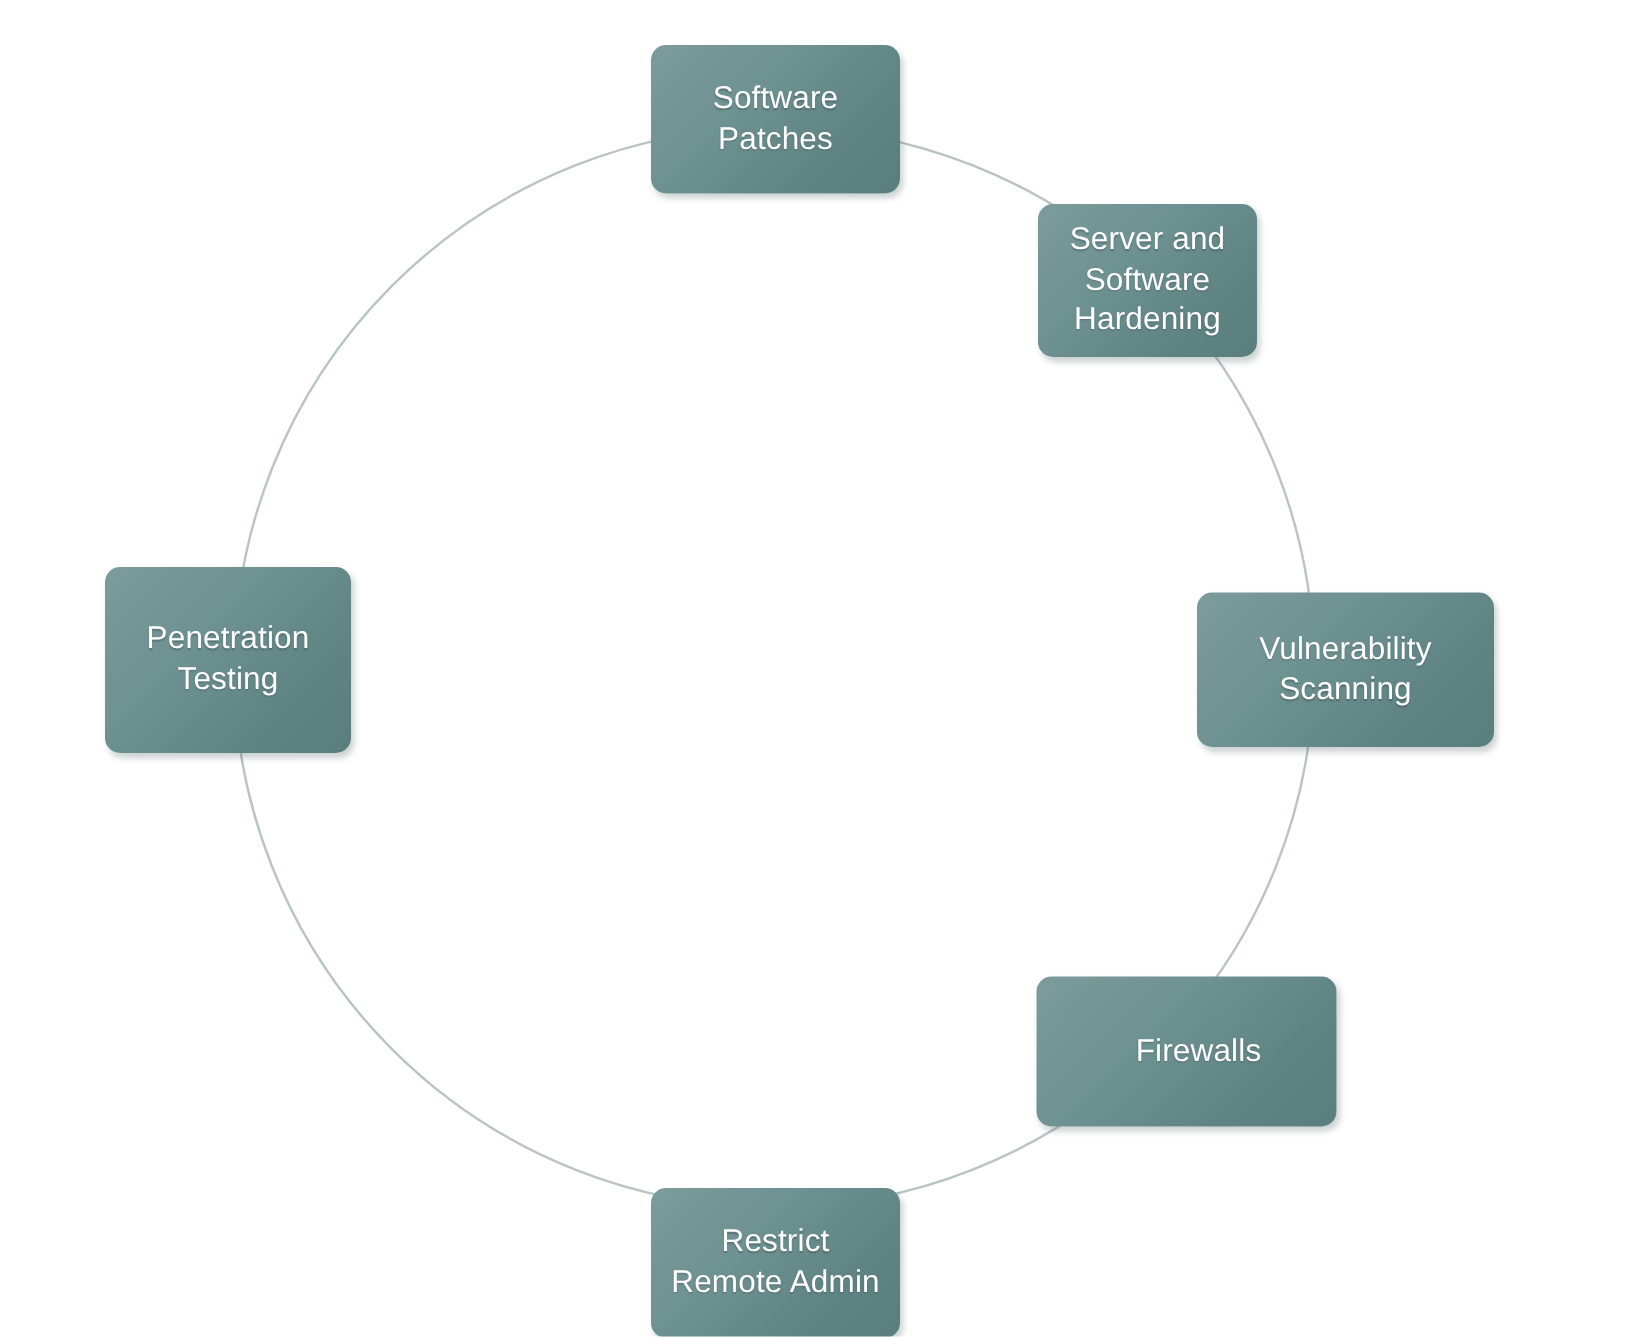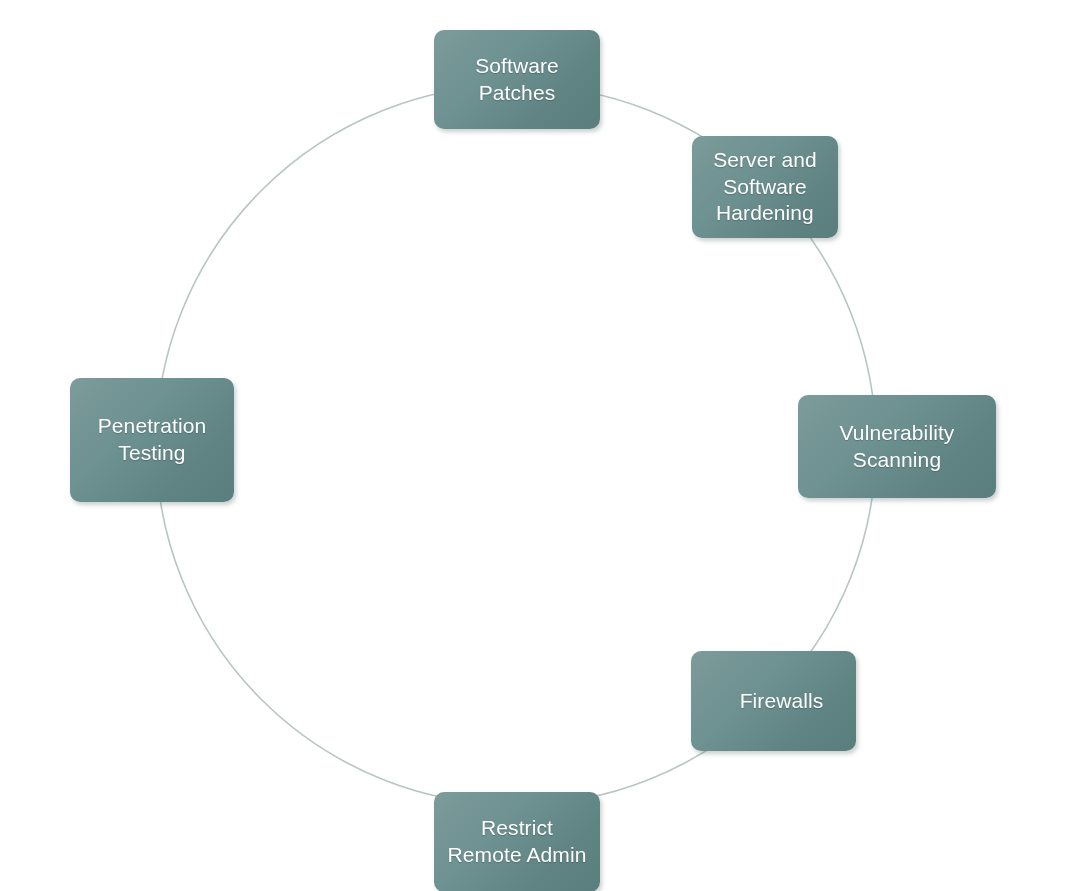--- a/index.html
+++ b/index.html
@@ -53,21 +53,21 @@
 
   .node-label {
     display: block;
     white-space: pre-line;
   }
 
   
   #node-software-patches      { left: 434px; top: 30px;  width: 166px; height: 99px; }
   #node-server-hardening      { left: 692px; top: 136px; width: 146px; height: 102px; }
   #node-vulnerability-scan    { left: 798px; top: 395px; width: 198px; height: 103px; }
-  #node-firewalls             { left: 691px; top: 651px; width: 165px; height: 100px; padding-left: 24px; }
+  #node-firewalls             { left: 691px; top: 651px; width: 200px; height: 100px; padding-left: 24px; }
   #node-restrict-remote-admin { left: 434px; top: 760px; width: 166px; height: 100px; margin-top: 32px; }
   #node-change-defaults       { left: 177px; top: 650px; width: 164px; height: 102px; }
   #node-penetration-testing   { left: 70px;  top: 378px; width: 164px; height: 124px; }
   #node-constant-vigilence    { left: 176px; top: 137px; width: 165px; height: 101px; }
 </style>
 </head>
 <body>
 
 <div id="diagram-canvas">
 

